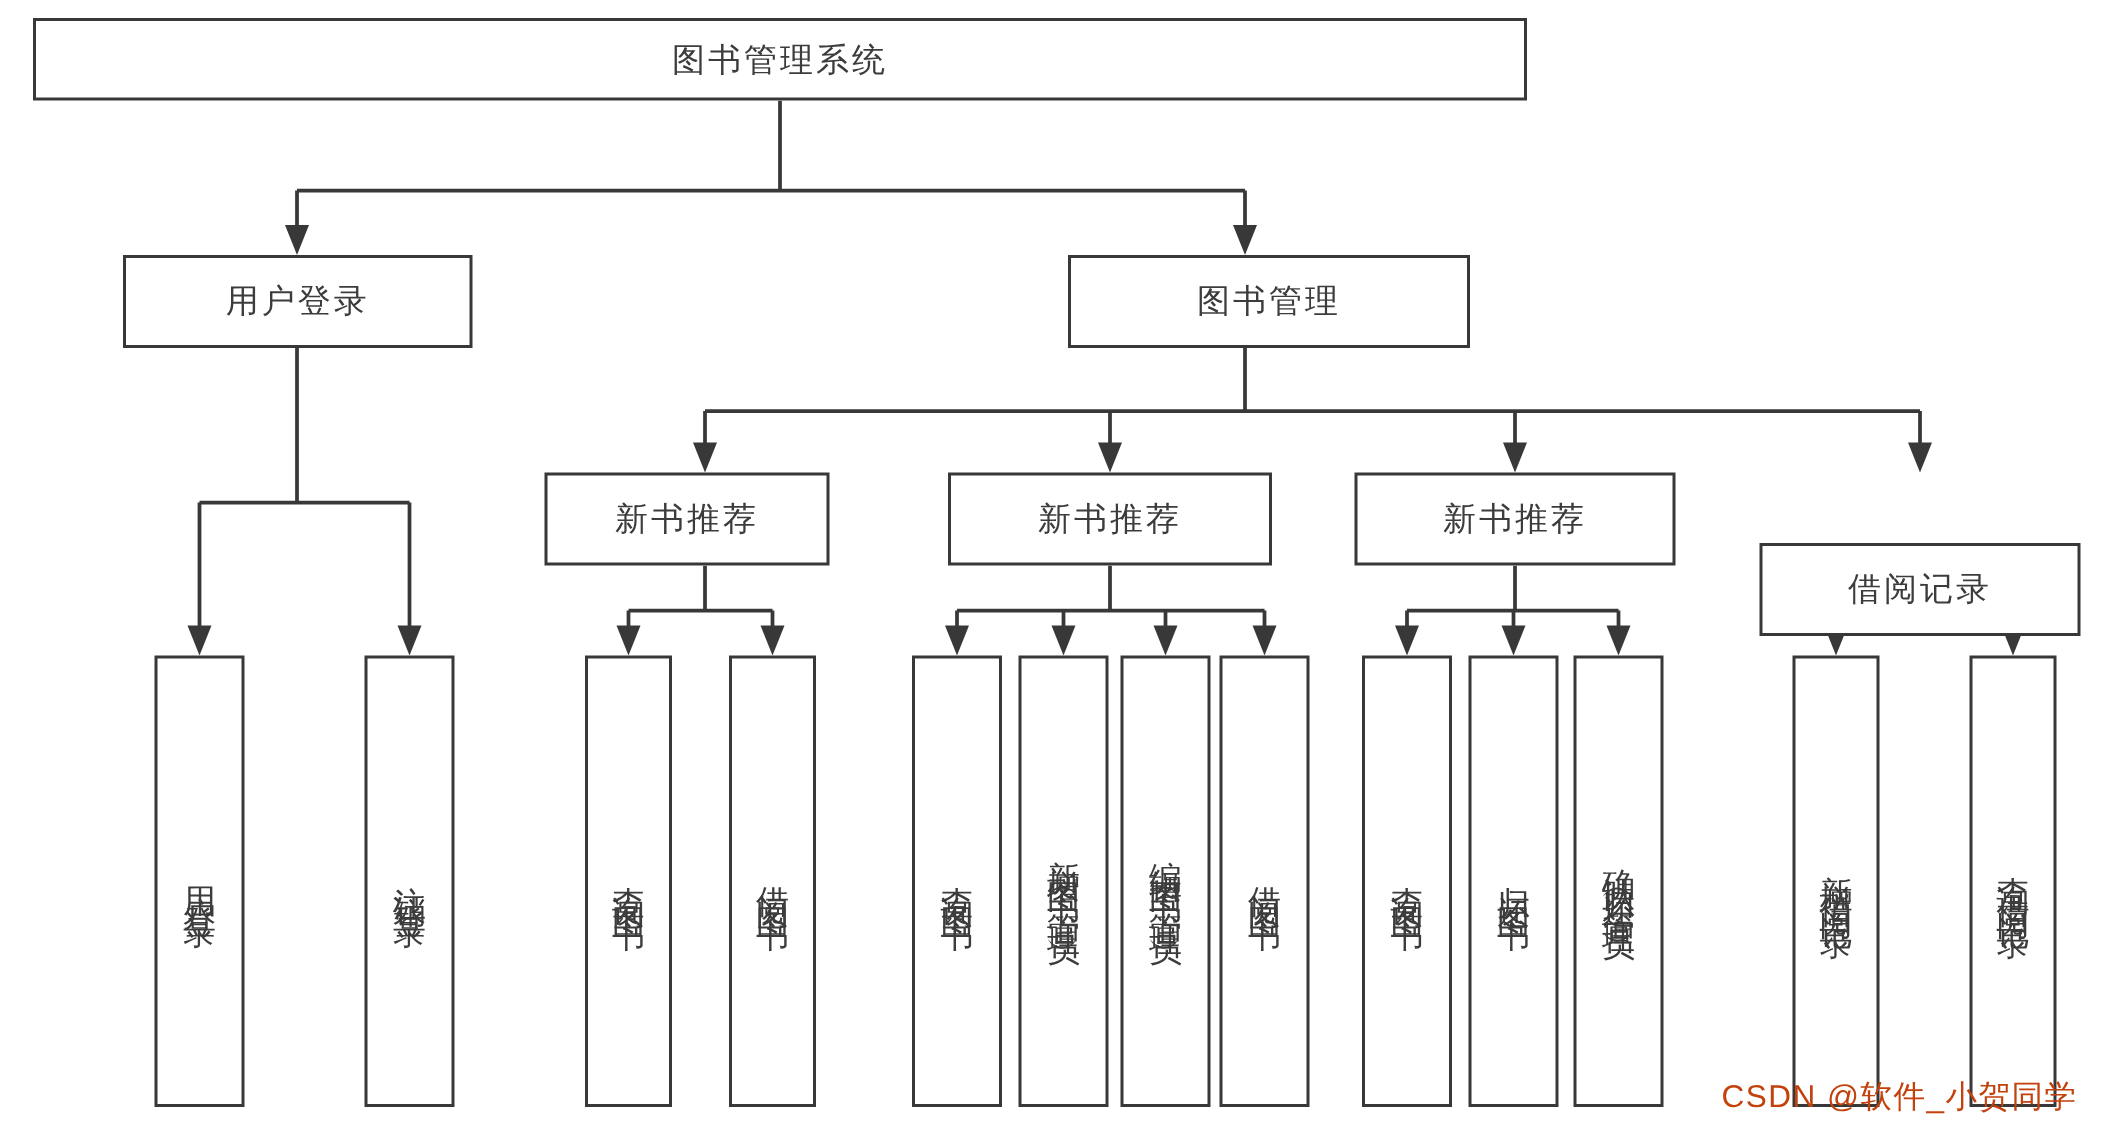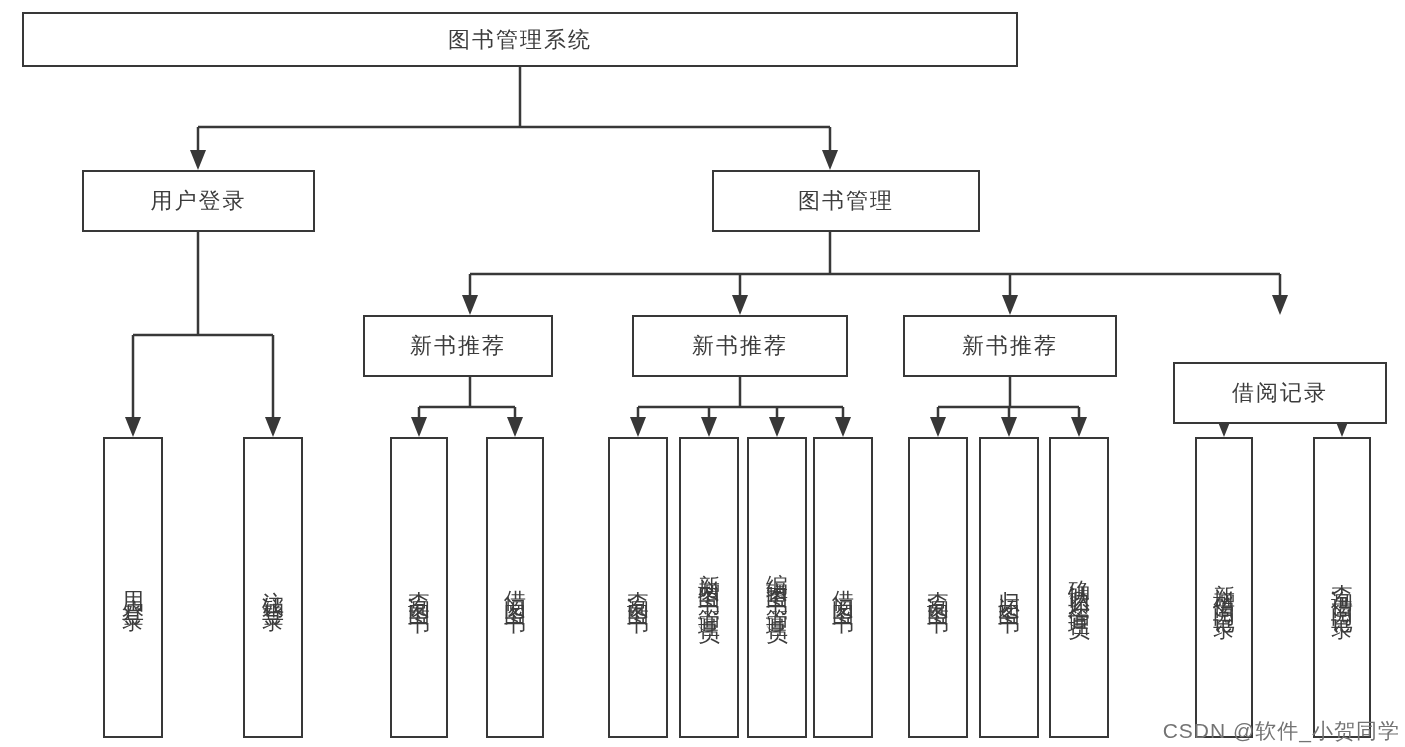--- a/index.html
+++ b/index.html
@@ -47,25 +47,25 @@
     writing-mode: vertical-rl;
     text-orientation: mixed;
     font-size: 22px;
     letter-spacing: 0.32em;
     line-height: 1;
     color: #3c3c3c;
     white-space: nowrap;
   }
   .watermark {
     position: absolute;
-    right: 5px;
+    right: 20px;
     bottom: 2px;
     font-size: 21px;
     letter-spacing: 1px;
-    color: #737373;
+    color: #c2410c;
     z-index: 3;
     pointer-events: none;
   }
 </style>
 </head>
 <body>
 
 <div id="stage">
 
   <svg id="connectors" width="1405" height="747" viewBox="0 0 1405 747">

